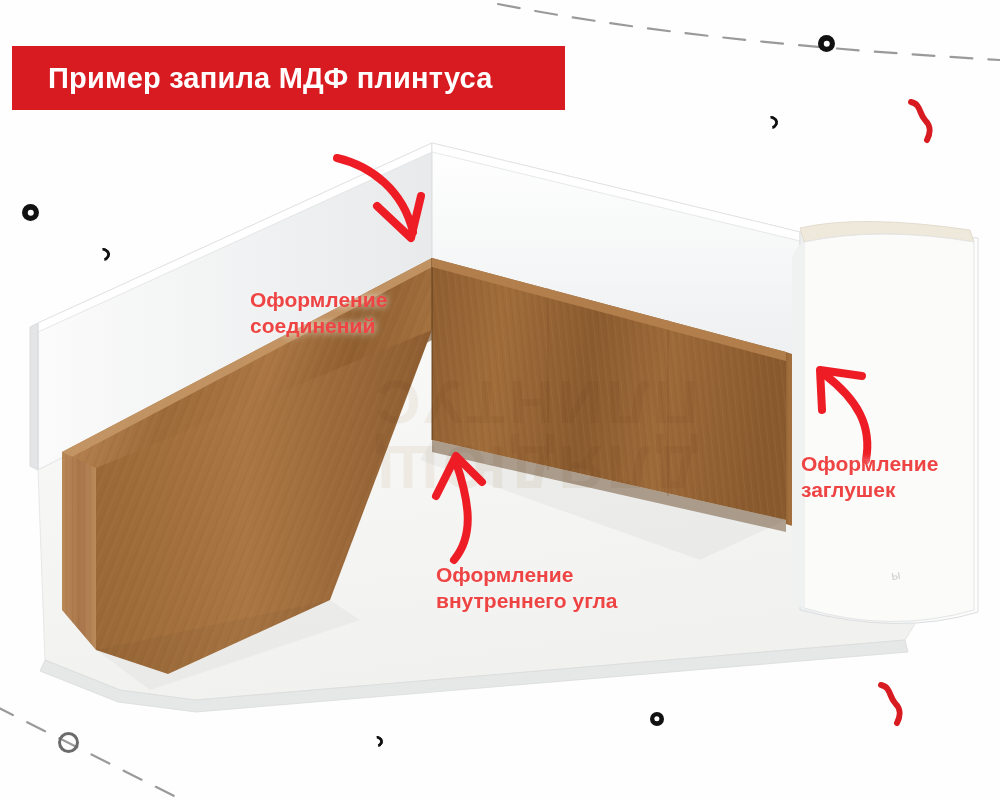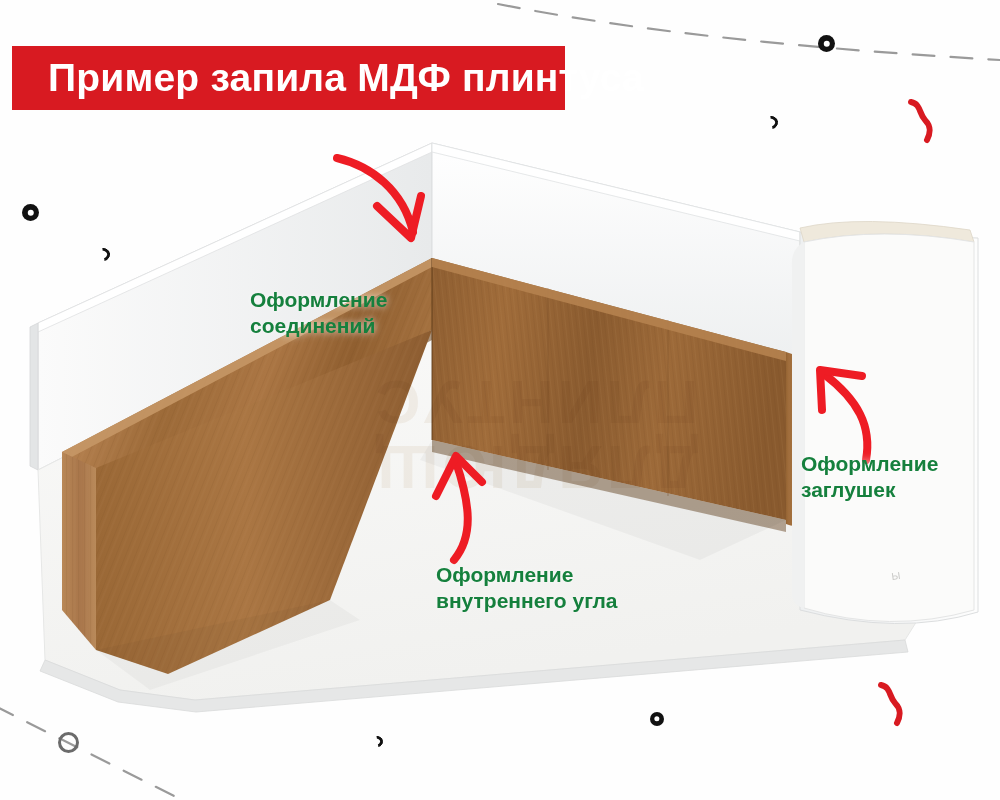--- a/index.html
+++ b/index.html
@@ -53,21 +53,21 @@
     position: absolute;
     left: 12px; top: 46px;
     width: 553px; height: 64px;
     background: #d81a21;
     display: flex;
     align-items: center;
     padding-left: 36px;
   }
   #banner-text {
     color: #ffffff;
-    font-size: 39px;
+    font-size: 29px;
     font-weight: bold;
     letter-spacing: .2px;
     white-space: nowrap;
   }
 
   
   #scene { position: absolute; left: 0; top: 0; width: 1000px; height: 800px; }
 
   
   #watermark {
@@ -85,21 +85,21 @@
     font-weight: bold;
     font-size: 62px;
     letter-spacing: 4px;
     line-height: 1.05;
     mix-blend-mode: multiply;
   }
 
   
   .callout {
     position: absolute;
-    color: #15803d;
+    color: #ef4444;
     font-size: 21px;
     font-weight: bold;
     line-height: 1.22;
     white-space: pre-line;
     text-shadow: 0 0 6px rgba(255,255,255,.55), 0 0 12px rgba(255,255,255,.4);
   }
   #callout-joints { left: 250px; top: 287px; }
   #callout-inner  { left: 436px; top: 562px; }
   #callout-caps   { left: 801px; top: 451px; }
 

